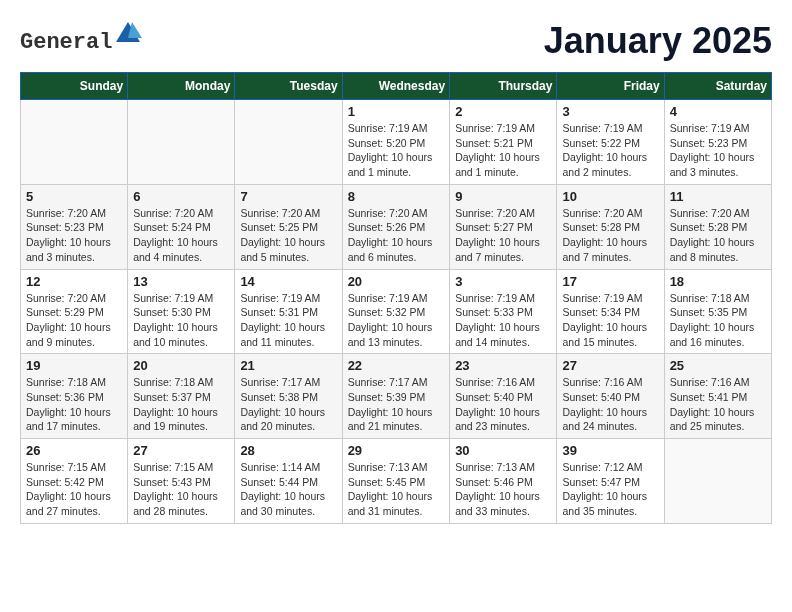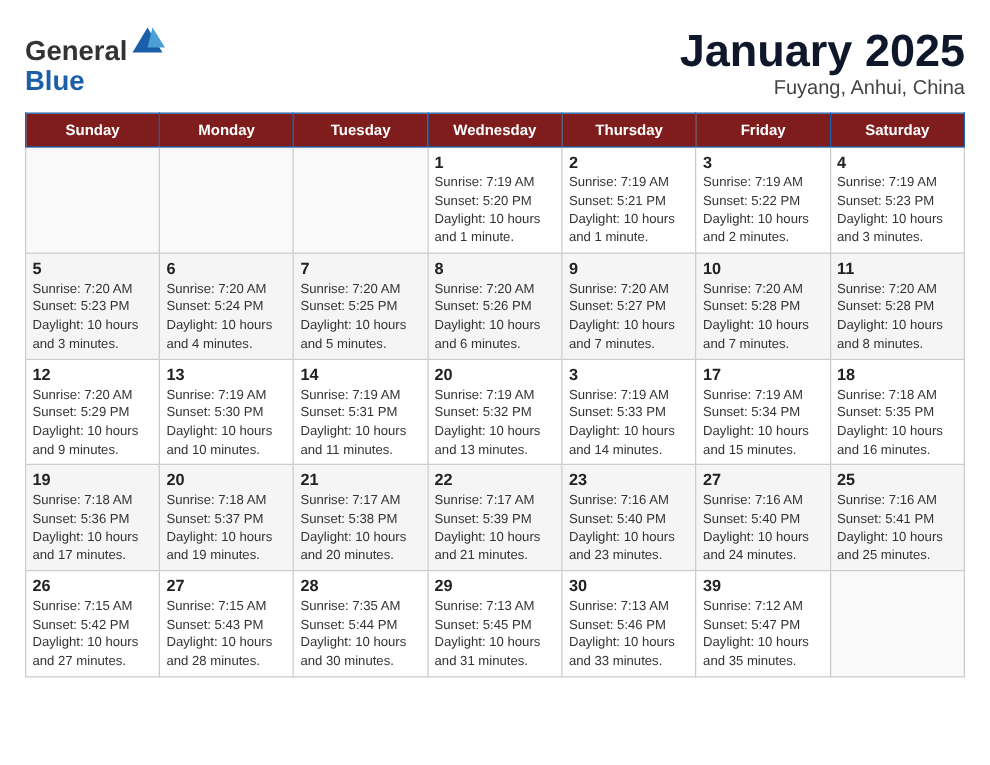--- a/index.html
+++ b/index.html
@@ -12,20 +12,21 @@
     }
     .header {
       display: flex;
       justify-content: space-between;
       align-items: flex-start;
       margin-bottom: 10px;
     }
     .logo {
       display: flex;
       align-items: center;
+      font-family: Liberation Mono, monospace;
     }
     .logo-text {
       font-size: 22px;
       font-weight: bold;
       line-height: 1.1;
     }
     .logo-general { color: #333; }
     .logo-blue { color: #1a5fa8; }
     .logo-icon {
       width: 28px;
@@ -43,24 +44,24 @@
     .subtitle {
       font-size: 16px;
       color: #444;
     }
     table {
       width: 100%;
       border-collapse: collapse;
       font-size: 11px;
     }
     thead th {
-      background-color: #7f1d1d;
+      background-color: #14532d;
       color: #fff;
       padding: 6px 4px;
-      text-align: center;
+      text-align: right;
       font-size: 12px;
       border: 1px solid #1a5fa8;
     }
     tbody td {
       border: 1px solid #ccc;
       vertical-align: top;
       padding: 4px 5px;
       width: 108px;
       min-height: 80px;
       background: #fff;
@@ -89,28 +90,24 @@
 
 <div class="header">
   <div class="logo">
     <div>
       <div class="logo-text">
         <span class="logo-general">General</span><svg class="logo-icon" viewBox="0 0 28 28">
             <polygon points="14,2 26,22 2,22" fill="#1a5fa8"></polygon>
             <polygon points="18,2 28,18 14,18" fill="#4a9fd4"></polygon>
           </svg>
       </div>
-      <div class="logo-text">
-        <span class="logo-blue">Blue</span>
-      </div>
     </div>
   </div>
   <div class="title-block">
     <div class="month-title">January 2025</div>
-    <div class="subtitle">Fuyang, Anhui, China</div>
   </div>
 </div>
 
 <table>
   <thead>
     <tr>
     <th>Sunday</th>
         <th>Monday</th>
         <th>Tuesday</th>
         <th>Wednesday</th>
@@ -316,21 +313,21 @@
         </td>
         <td>
           <span class="day-number">27</span>
           <div class="day-info" style="white-space: pre-line;">Sunrise: 7:15 AM
 Sunset: 5:43 PM
 Daylight: 10 hours
 and 28 minutes.</div>
         </td>
         <td>
           <span class="day-number">28</span>
-          <div class="day-info" style="white-space: pre-line;">Sunrise: 7:35 AM
+          <div class="day-info" style="white-space: pre-line;">Sunrise: 1:14 AM
 Sunset: 5:44 PM
 Daylight: 10 hours
 and 30 minutes.</div>
         </td>
         <td>
           <span class="day-number">29</span>
           <div class="day-info" style="white-space: pre-line;">Sunrise: 7:13 AM
 Sunset: 5:45 PM
 Daylight: 10 hours
 and 31 minutes.</div>

